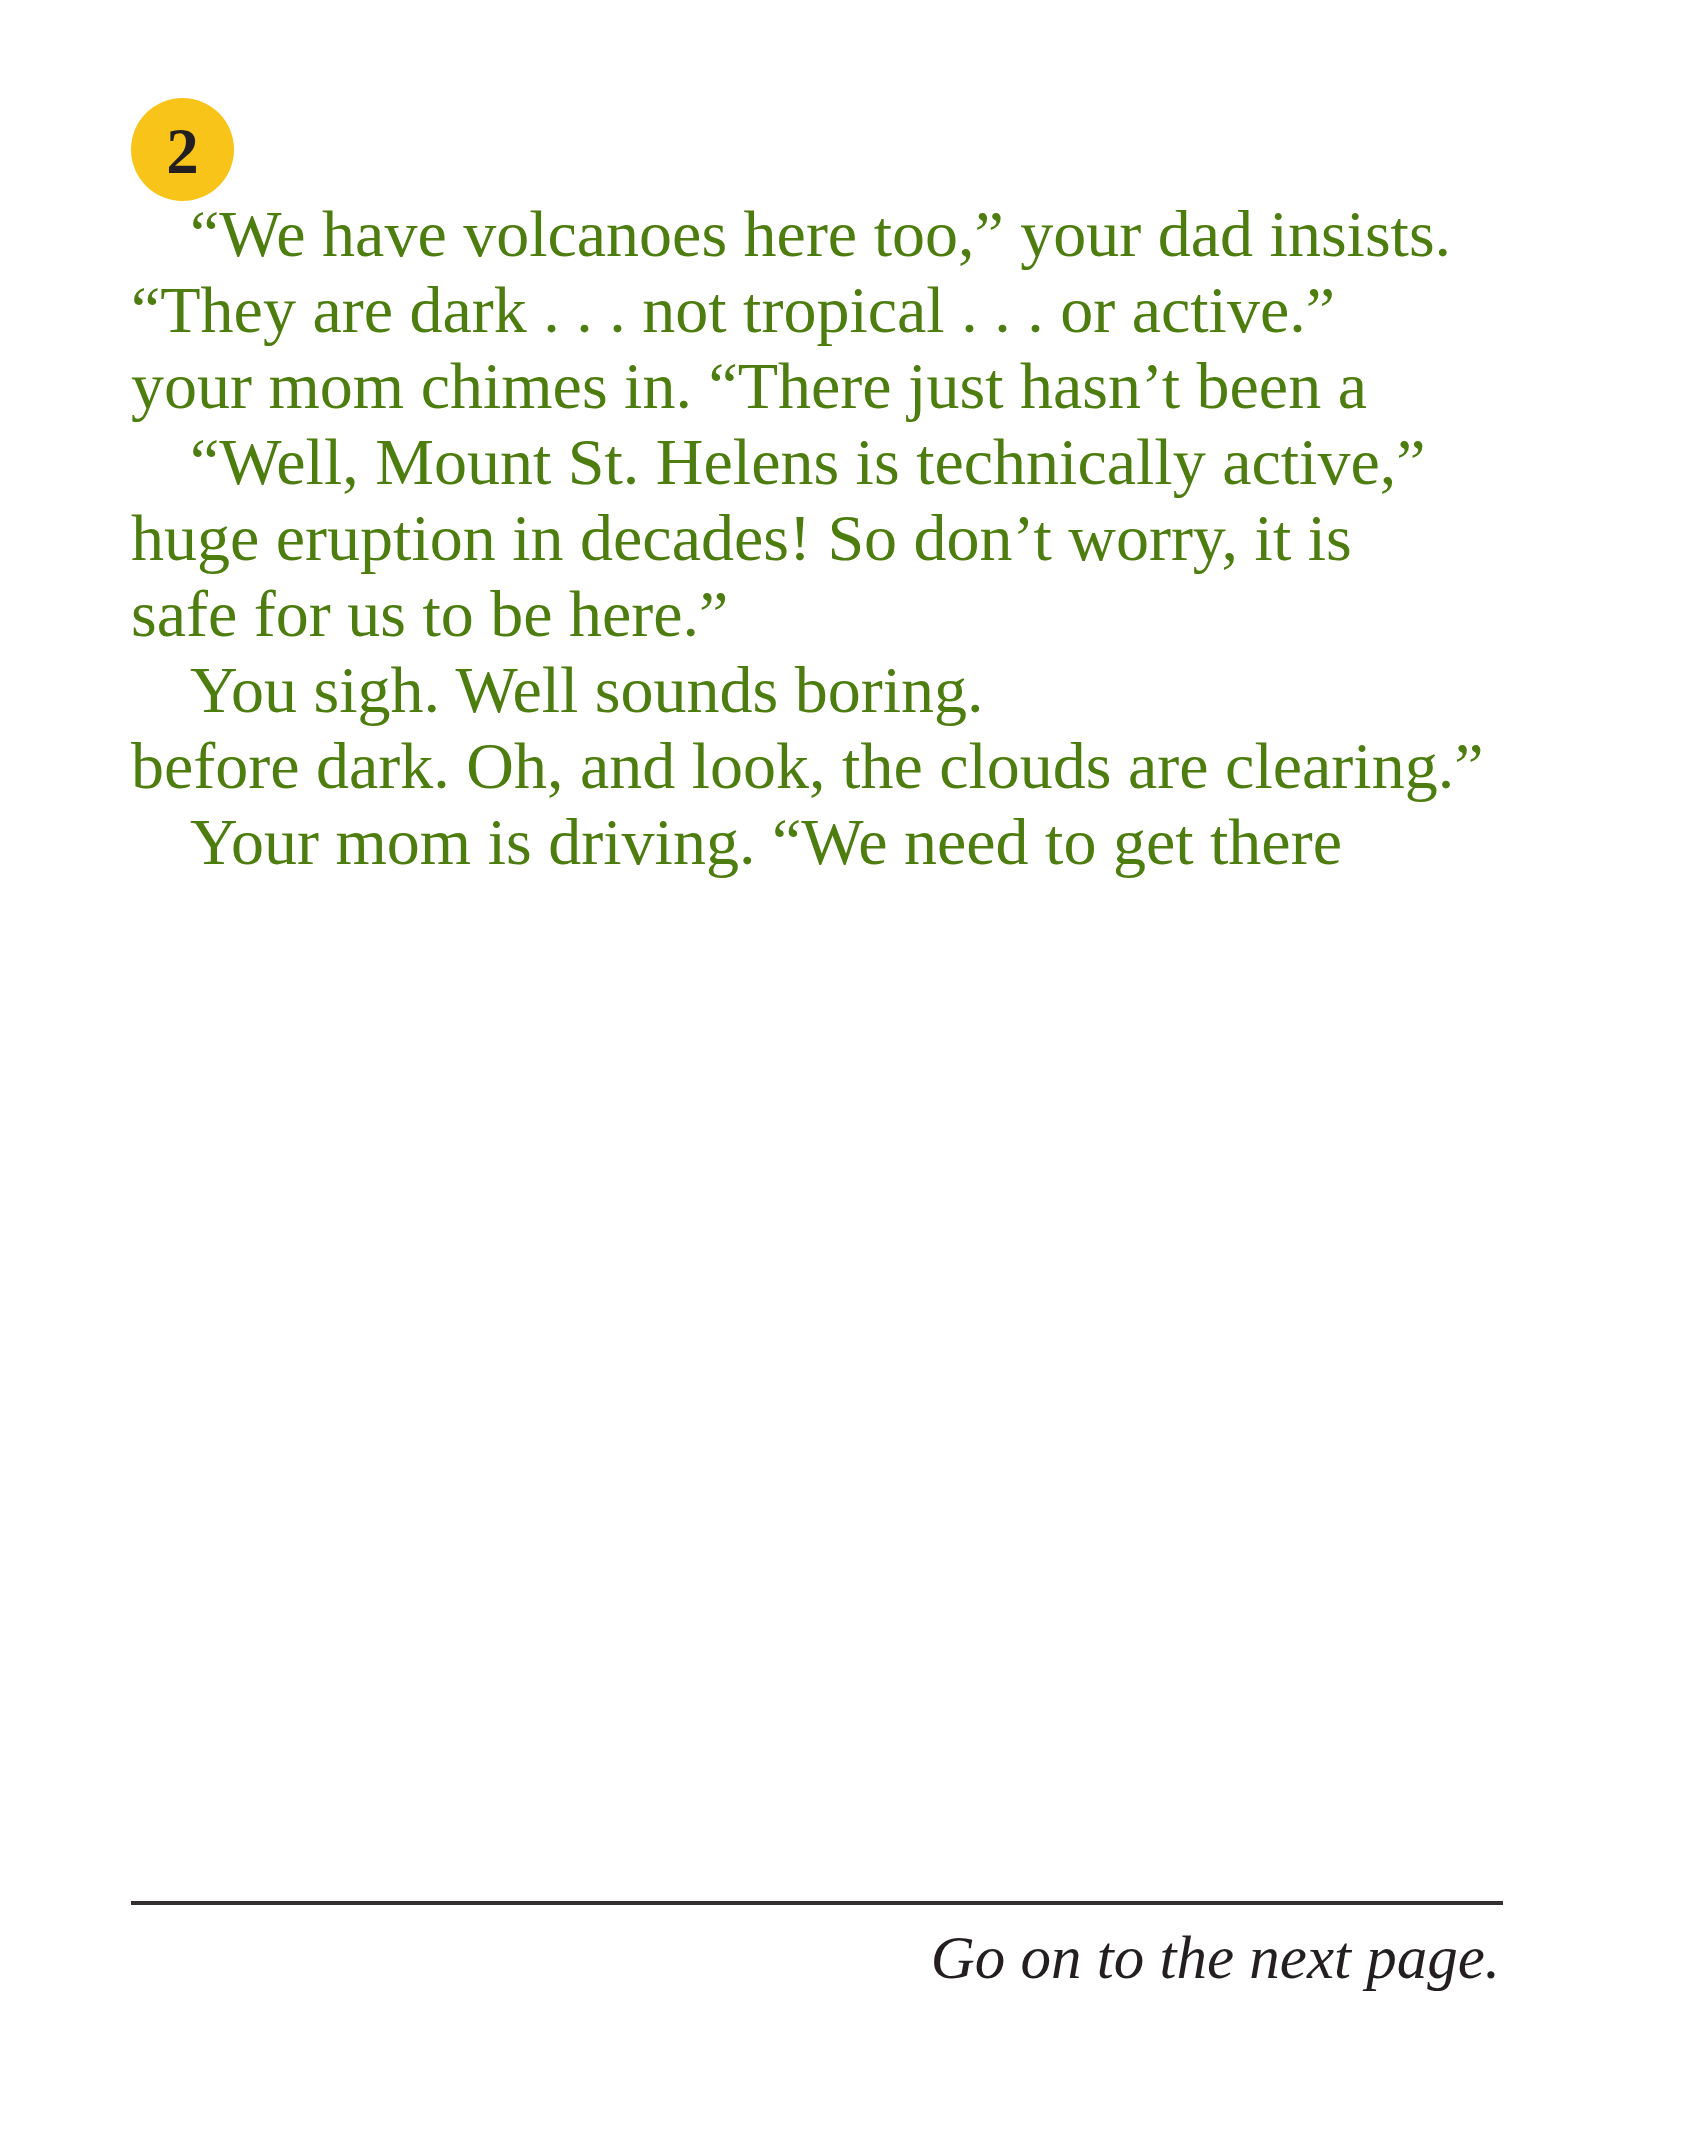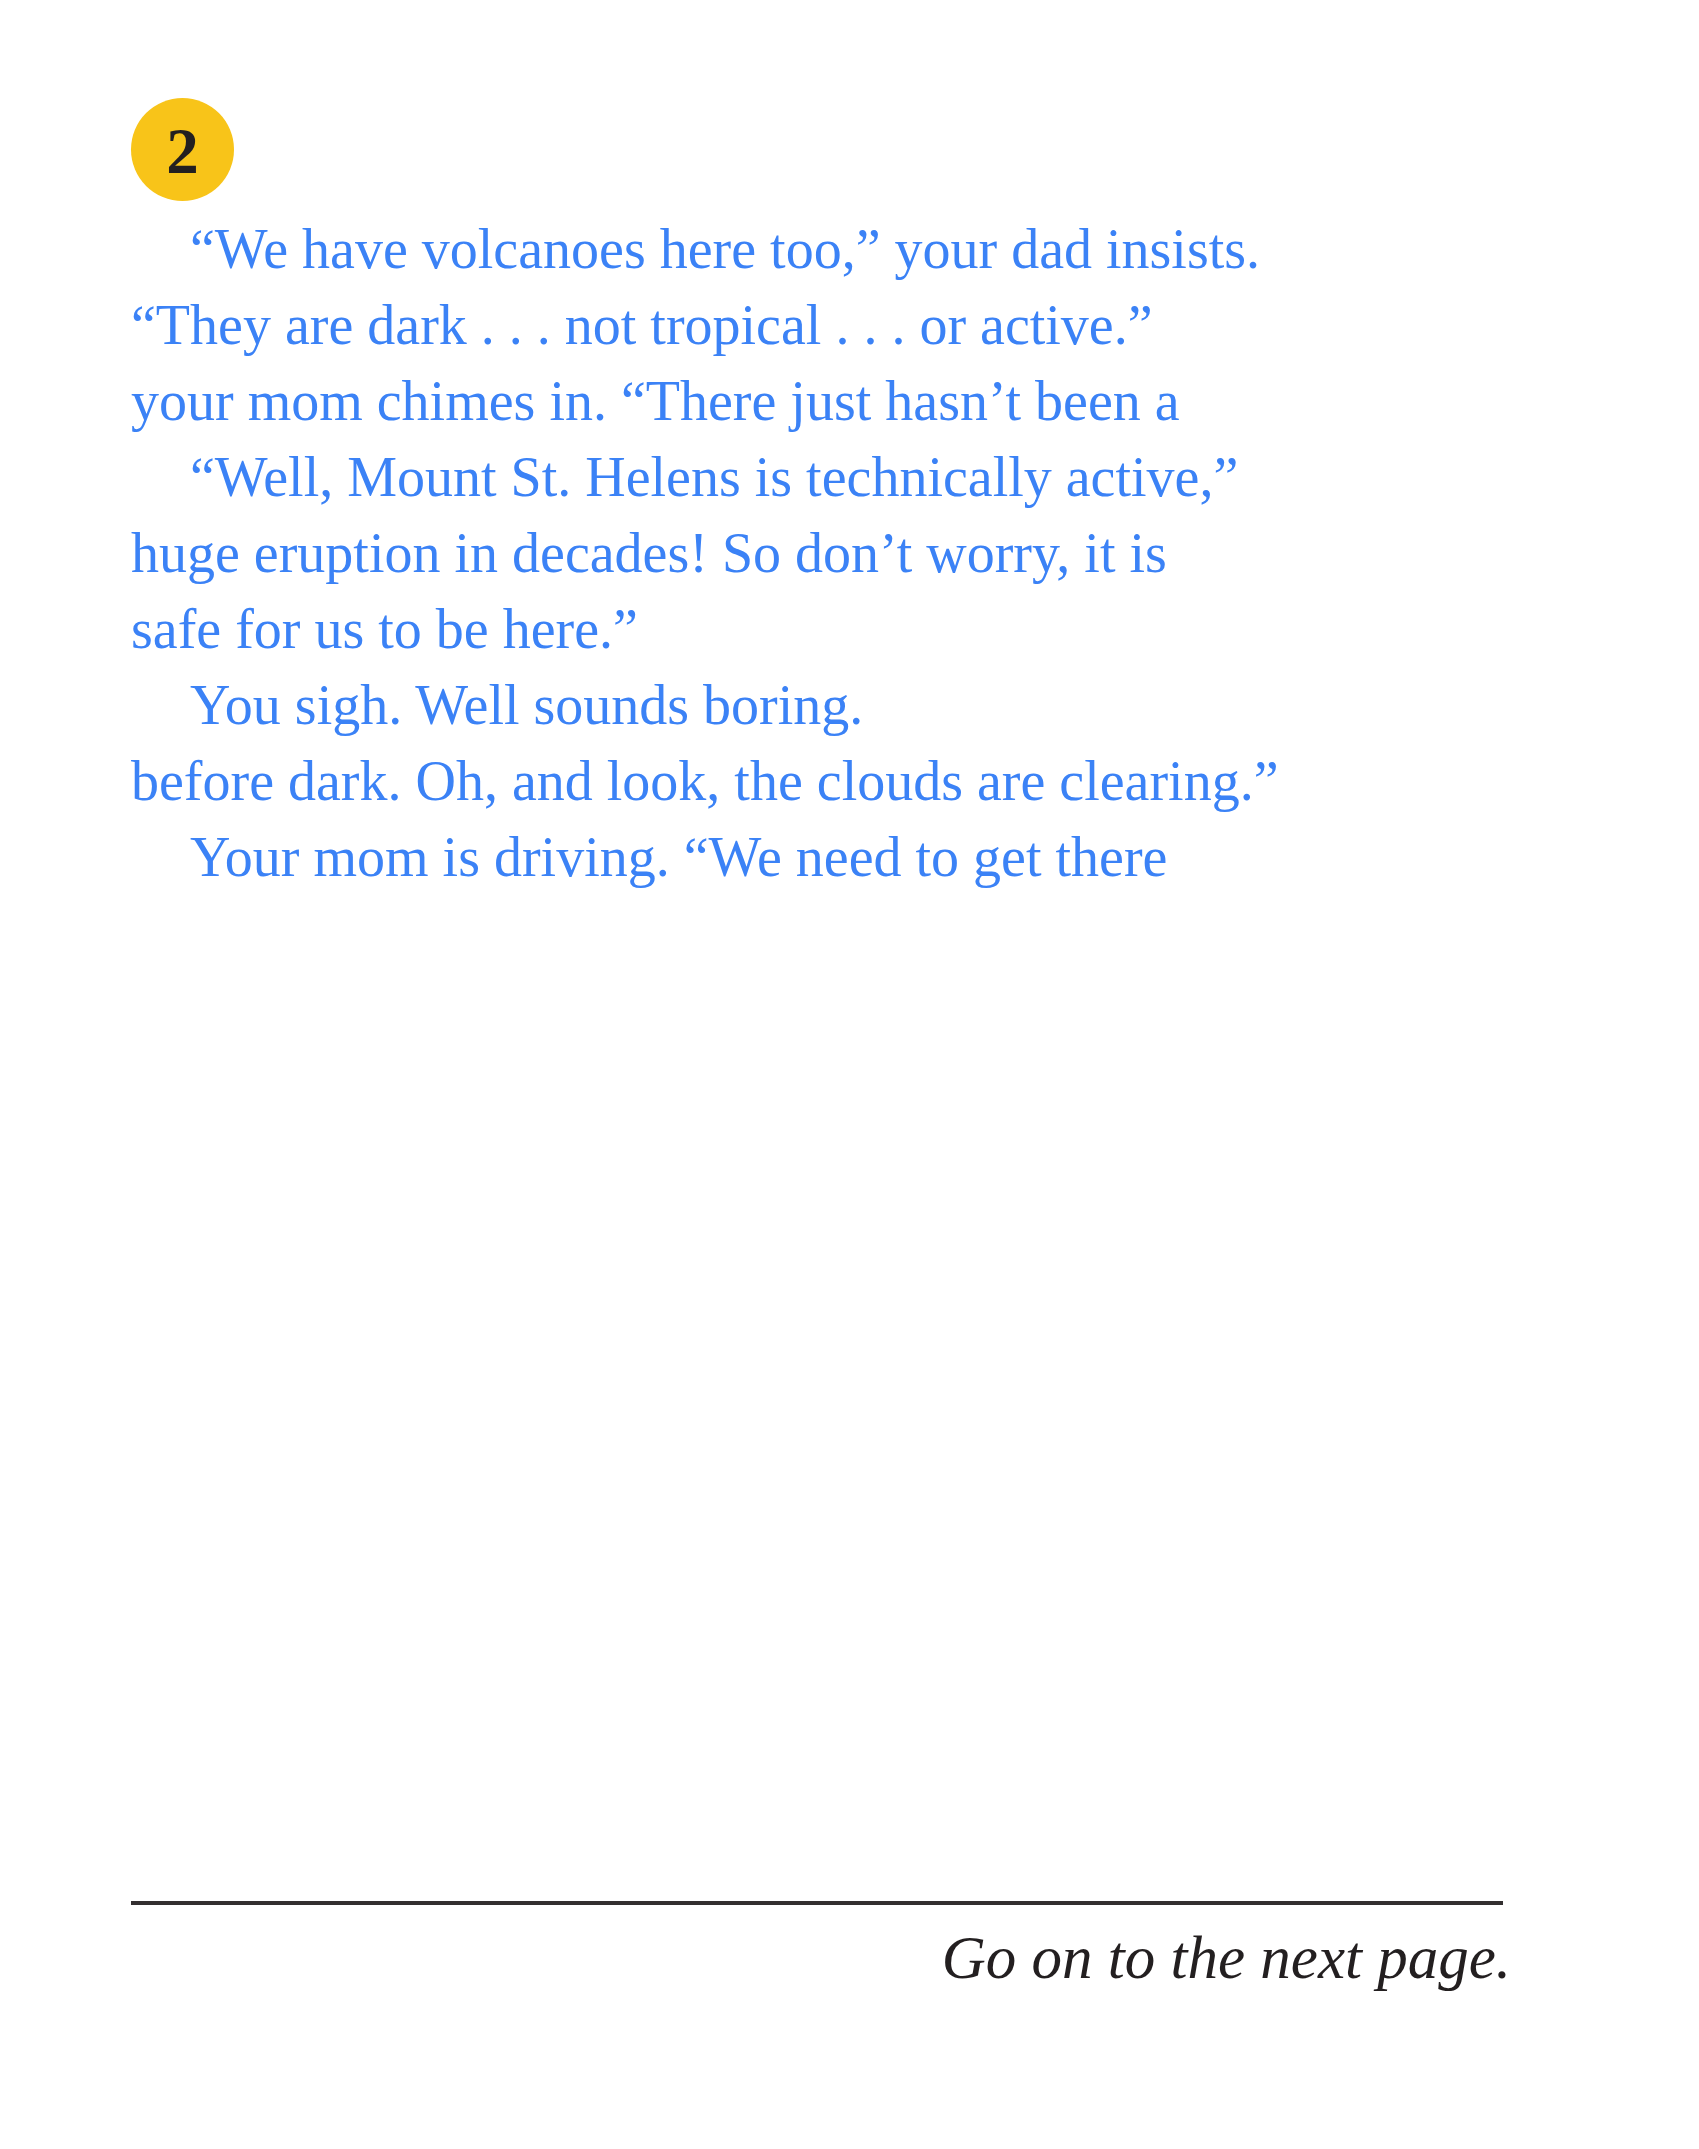--- a/index.html
+++ b/index.html
@@ -31,44 +31,44 @@
     font-family: "Liberation Serif", serif;
     font-weight: bold;
     font-size: 65px;
     line-height: 1;
     color: #231F20;
     transform: translateY(1.7px);
   }
   .passage {
     position: absolute;
     left: 131px;
-    top: 211px;
+    top: 196px;
     width: 1432px;
-    font-size: 56px;
+    font-size: 66px;
     line-height: 76px;
-    color: #3b82f6;
+    color: #4d7c0f;
     letter-spacing: 0px;
   }
   .pline {
     white-space: nowrap;
   }
   .pline.indent {
     padding-left: 59px;
   }
   .footer-rule {
     position: absolute;
     left: 131px;
     top: 1901px;
     width: 1372px;
     height: 3.5px;
     background: #332f30;
   }
   .footer-text {
     position: absolute;
-    right: 189px;
+    right: 200px;
     top: 1920px;
     font-size: 61px;
     line-height: 76px;
     font-style: italic;
     color: #231F20;
     white-space: nowrap;
     font-family: Liberation Serif, serif;
   }
 </style>
 </head>

